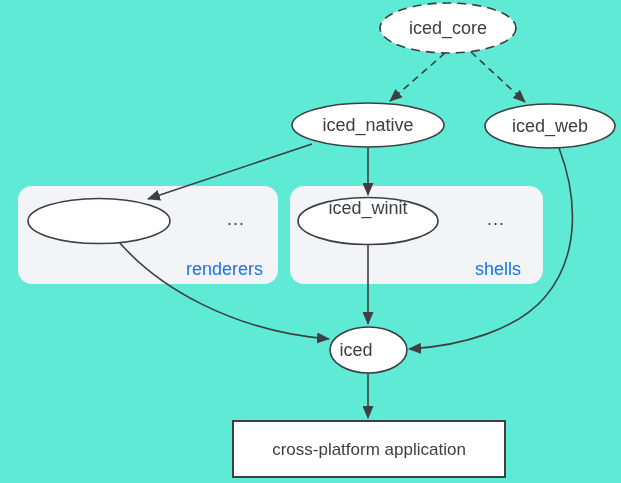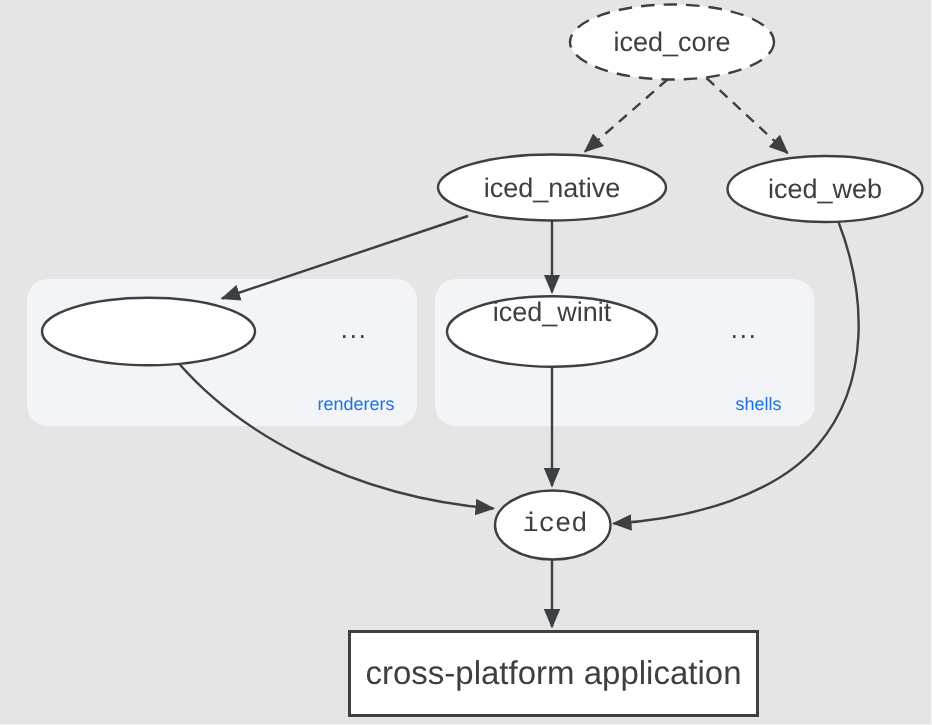--- a/index.html
+++ b/index.html
@@ -4,21 +4,21 @@
 <style>
   html, body {
     margin: 0;
     padding: 0;
     background: #ffffff;
   }
   #stage {
     position: relative;
     width: 621px;
     height: 483px;
-    background: #e5e5e5;
+    background: #5eead4;
     font-family: "Liberation Sans", sans-serif;
     color: #3c4043;
     overflow: hidden;
   }
   #diagram-svg {
     position: absolute;
     left: 0;
     top: 0;
   }
   .node-label {
@@ -34,29 +34,29 @@
     transform: translate(-50%, -50%);
     font-size: 18px;
     color: #3c4043;
     letter-spacing: 1px;
     line-height: 1;
   }
   .group-label {
     position: absolute;
     transform: translateY(-50%);
     white-space: nowrap;
-    font-size: 12px;
+    font-size: 18px;
     color: #1a73e8;
     line-height: 1;
   }
   .app-label {
     position: absolute;
     transform: translate(-50%, -50%);
     white-space: nowrap;
-    font-size: 22px;
+    font-size: 17px;
     color: #3c4043;
     line-height: 1;
   }
 </style>
 </head>
 <body>
 
 <div id="stage">
 
   <svg id="diagram-svg" width="621" height="483" viewBox="0 0 621 483" fill="none" xmlns="http://www.w3.org/2000/svg">
@@ -98,17 +98,17 @@
   <div class="node-label" style="left:368px; top:208px;">iced_winit</div>
 
   <div class="dots-label" style="left:236px; top:219px;">...</div>
 
   <div class="dots-label" style="left:496px; top:219px;">...</div>
 
   <div class="group-label" style="right:358px; top:269px;">renderers</div>
 
   <div class="group-label" style="right:100px; top:269px;text-align:center;">shells</div>
 
-  <div class="node-label" style="left:370px; top:350px;font-family:Liberation Mono, monospace;">iced</div>
+  <div class="node-label" style="left:356px; top:350px;">iced</div>
 
   <div class="app-label" style="left:369px; top:449px;">cross-platform application</div>
 
 </div>
 
 </body></html>

